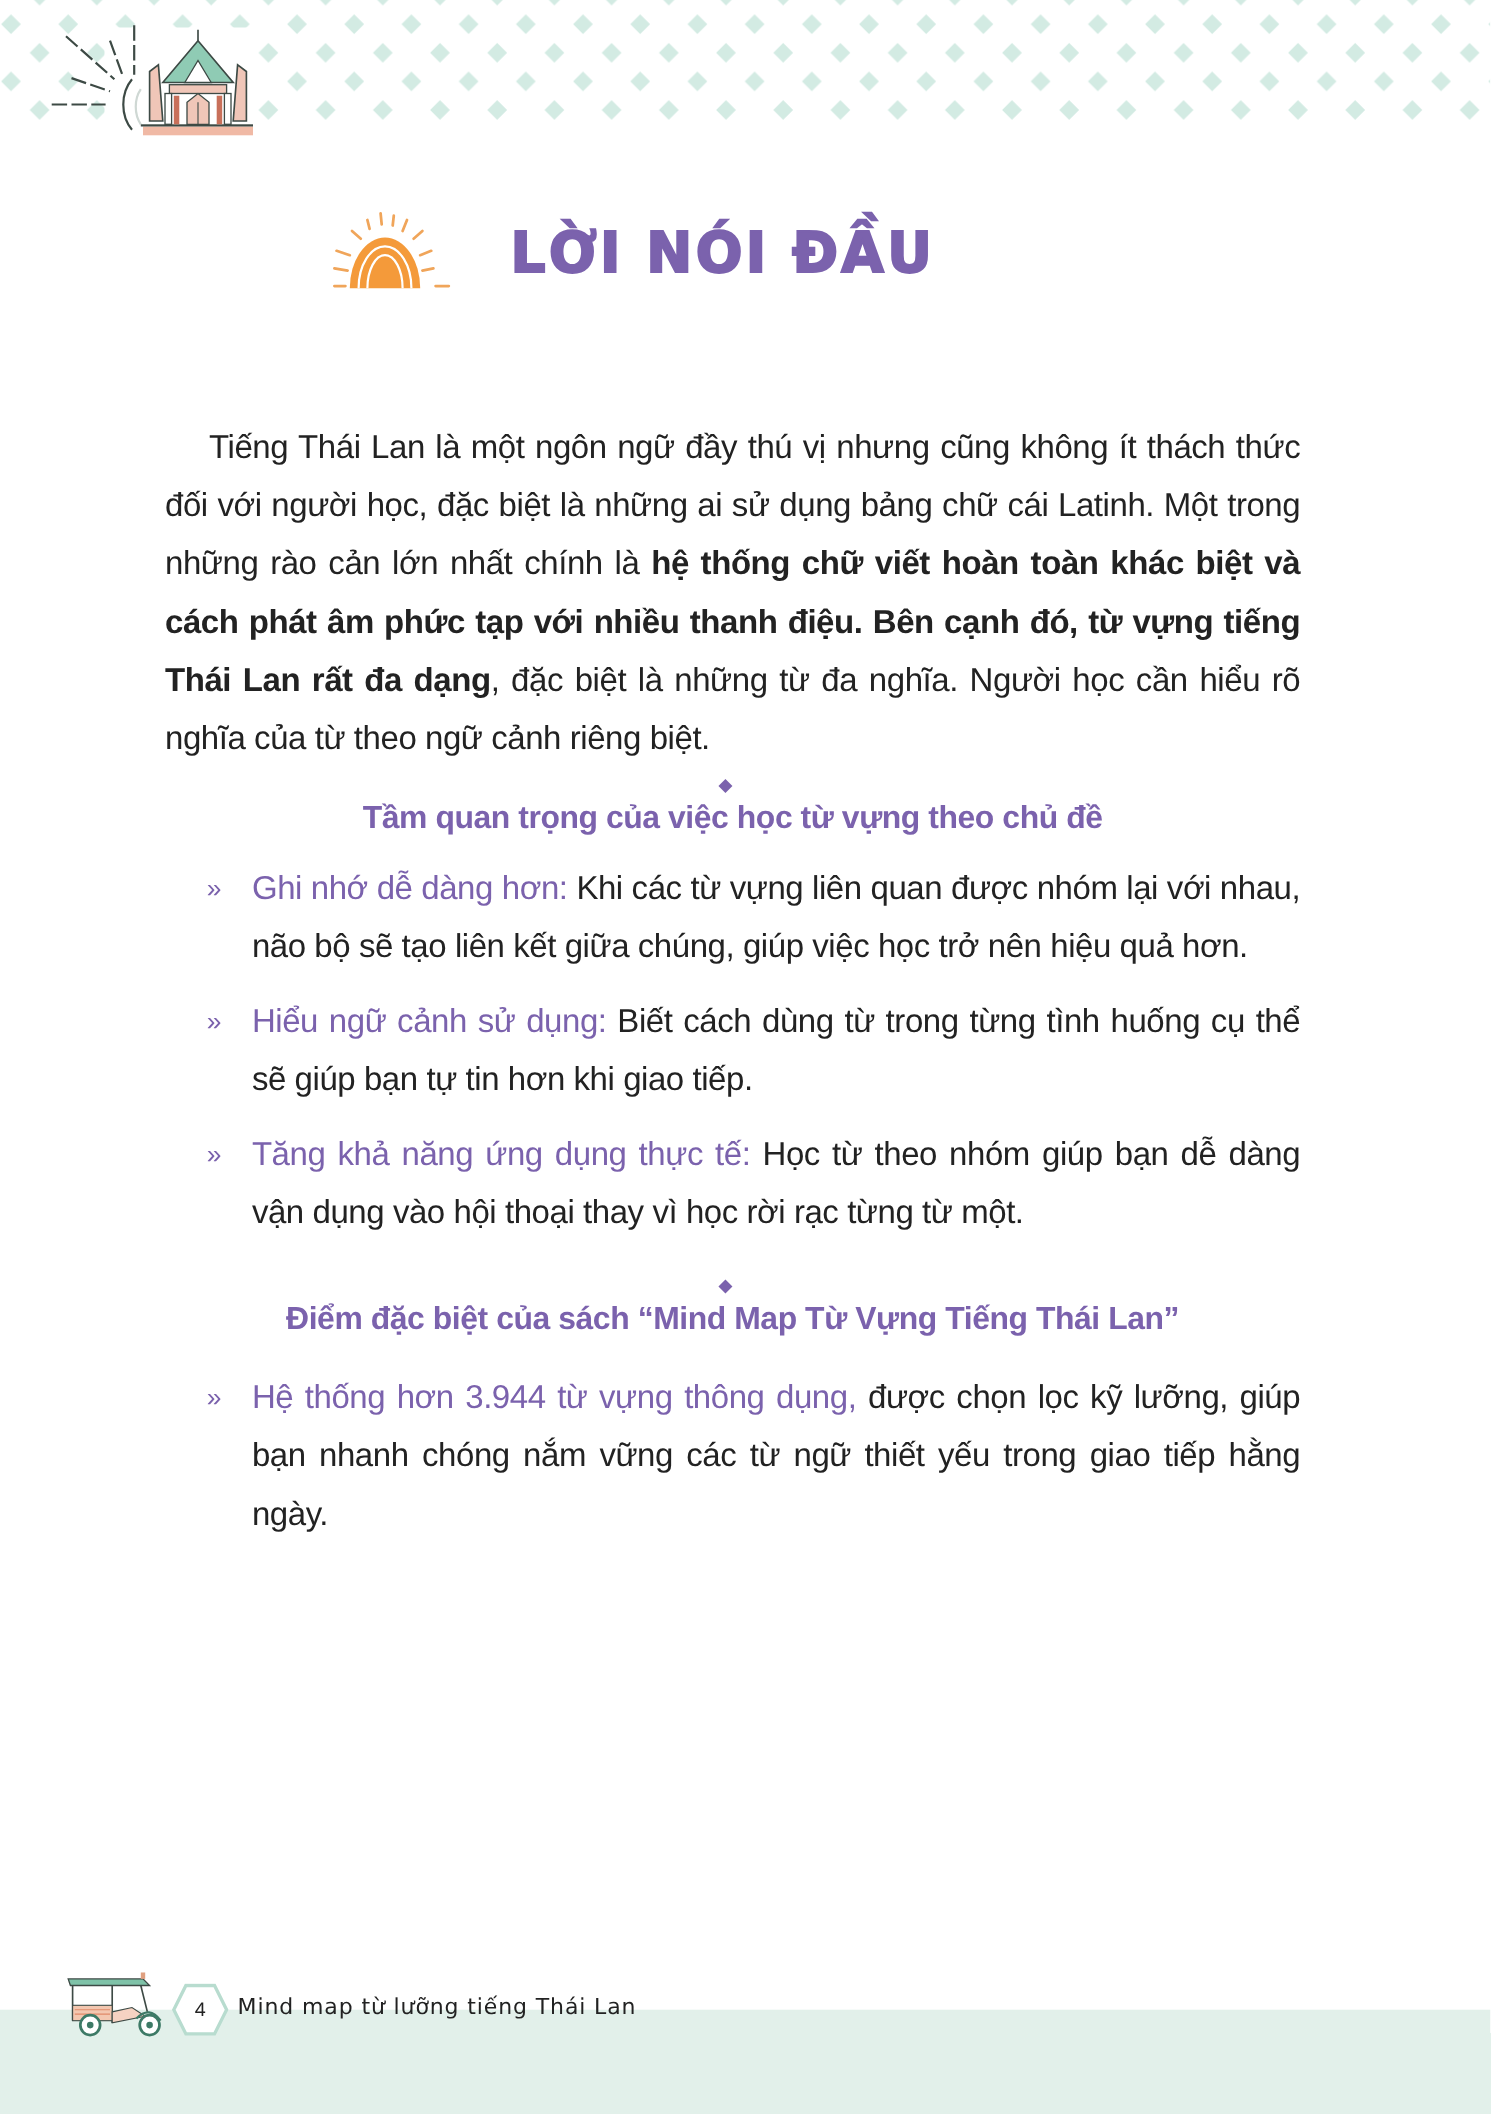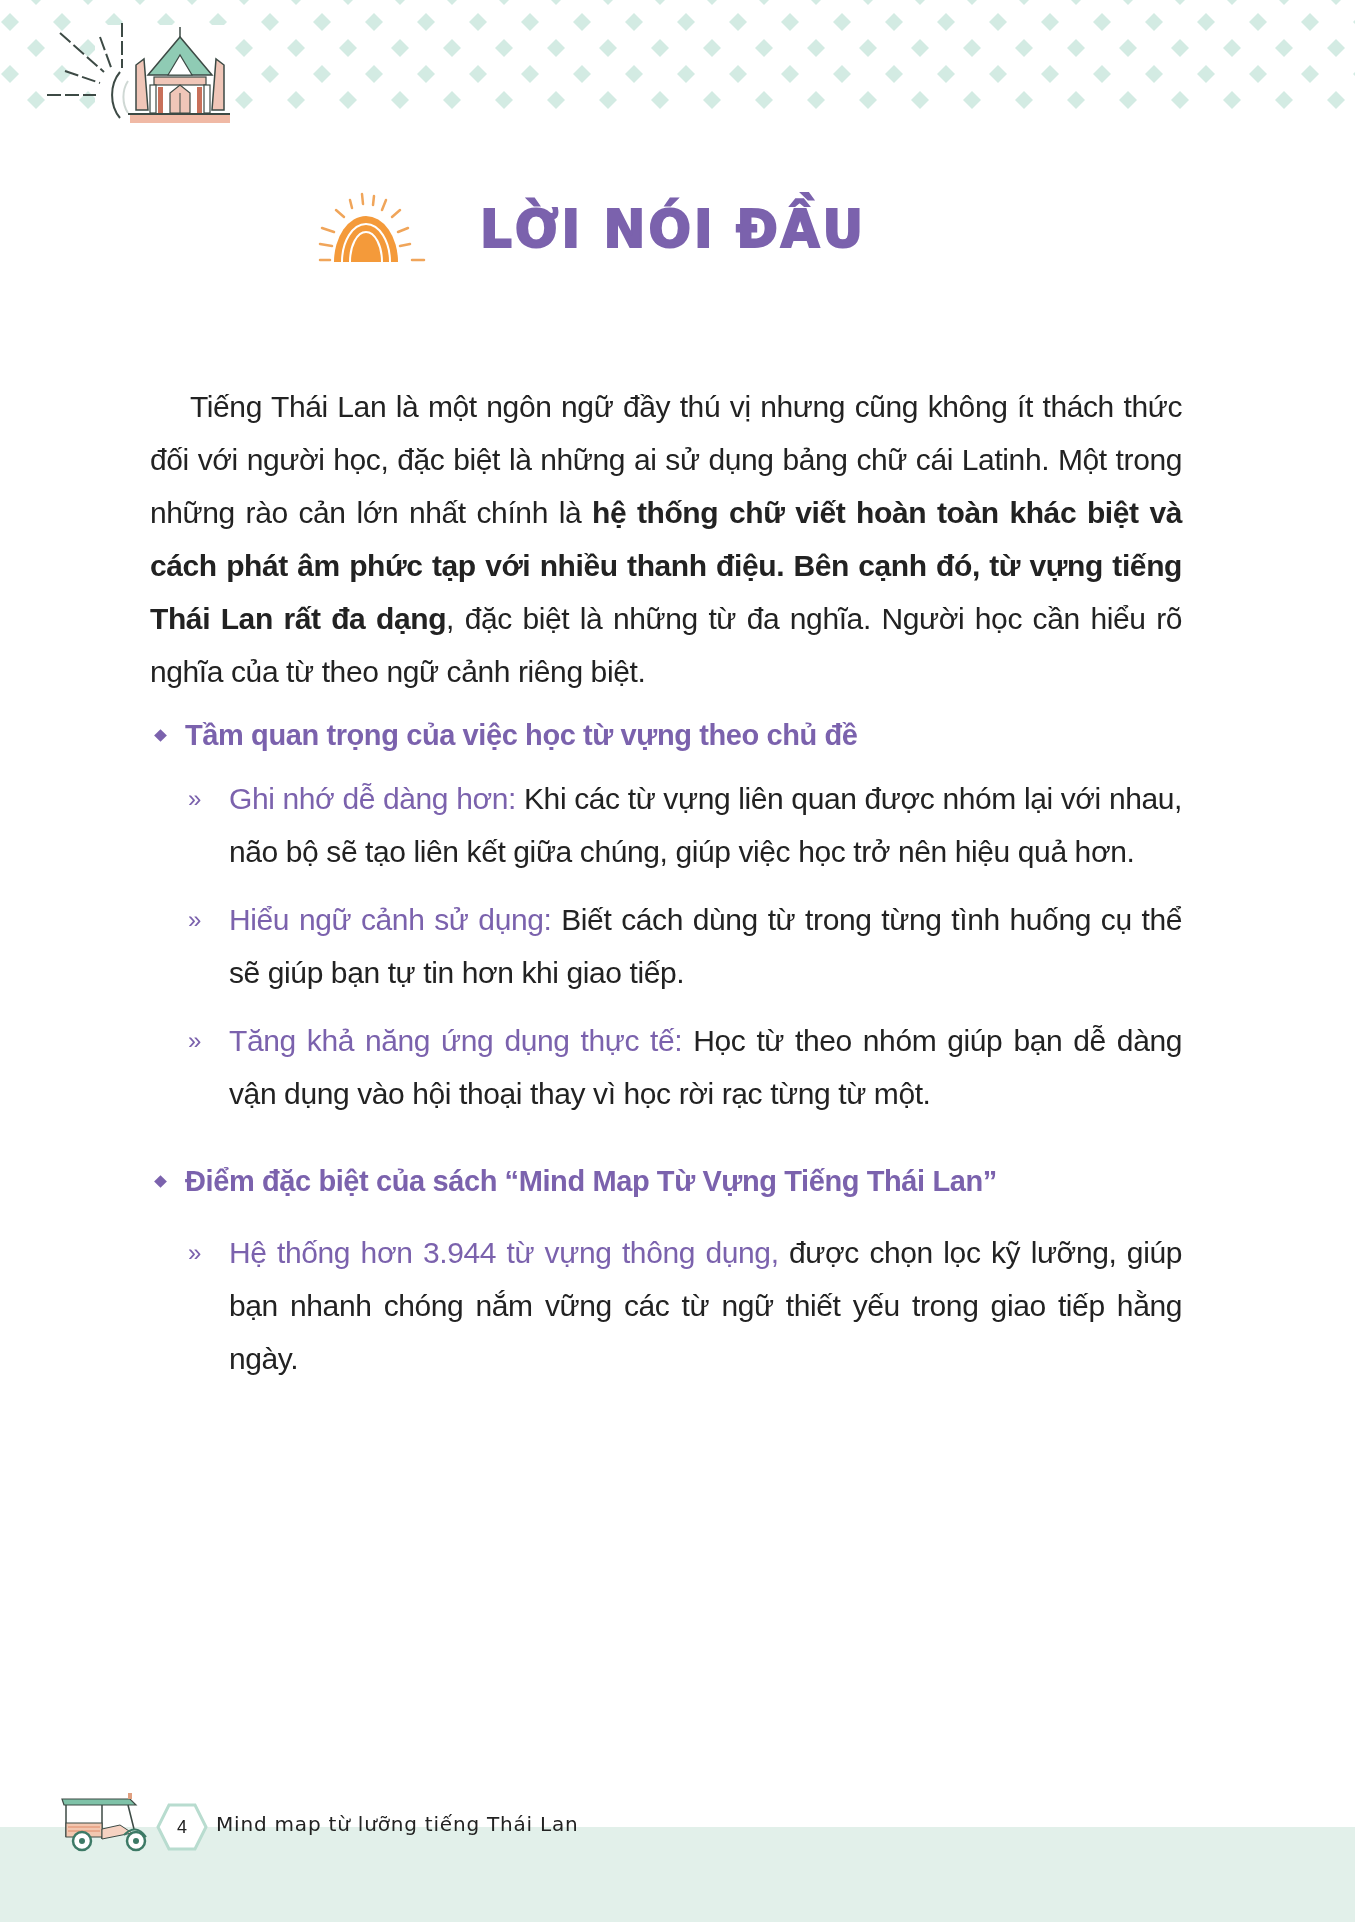--- a/index.html
+++ b/index.html
@@ -8,37 +8,37 @@
     background: #ffffff; font-family: "Liberation Sans", sans-serif; color: #1f1f1f;
   }
   .pattern {
     position: absolute; left: 0; top: 0; width: 1355px; height: 120px;
     background-image:
       linear-gradient(45deg, transparent 0, transparent 0),
       radial-gradient(circle, transparent 0, transparent 0);
   }
   .pattern svg { display: block; }
   .header-art { position: absolute; left: 40px; top: 15px; width: 190px; height: 110px; }
-  .title-wrap { position: absolute; left: 316px; top: 190px; height: 80px; display: flex; align-items: center; }
+  .title-wrap { position: absolute; left: 300px; top: 190px; height: 80px; display: flex; align-items: center; }
   .sun { width: 112px; height: 80px; }
   .title {
     margin-left: 52px; font-family: "DejaVu Sans", sans-serif; font-weight: 900;
     font-size: 50px; letter-spacing: 3px; color: #7b62ad; transform: scaleY(1.02);
     -webkit-text-stroke: 2px #7b62ad;
   }
   .body { position: absolute; left: 150px; width: 1032px; top: 380px; }
   .p {
     font-size: 30px; line-height: 53px; text-align: justify; margin: 0;
     letter-spacing: -0.4px; color: #222;
   }
   .p.indent { text-indent: 40px; }
   .b { font-weight: bold; }
   .h {
     font-size: 29px; font-weight: bold; color: #7b62ad; margin: 12px 0 10px 0;
-    line-height: 50px; display: flex; align-items: center; letter-spacing: -0.4px;
+    line-height: 50px; display: flex; align-items: center; letter-spacing: -0.4px; flex-direction: column;
   }
   .h .dia { width: 9px; height: 9px; background: #7b62ad; transform: rotate(45deg); margin: 0 20px 0 6px; }
   .list { margin: 0; padding: 0; list-style: none; }
   .li { position: relative; padding-left: 79px; font-size: 30px; line-height: 53px; text-align: justify; letter-spacing: -0.4px; color: #222; margin-bottom: 15px; }
   .li .mk { position: absolute; left: 38px; top: 0; color: #7b62ad; font-size: 24px; }
   .li .lead { color: #7b62ad; }
   .footer-band { position: absolute; left: 0; top: 1827px; width: 1355px; height: 95px; background: #e2f0ea; }
   .tuk { position: absolute; left: 58px; top: 1793px; width: 92px; height: 60px; }
   .hex { position: absolute; left: 156px; top: 1803px; width: 52px; height: 48px; }
   .hex-num { position: absolute; left: 156px; top: 1803px; width: 52px; height: 48px; display: flex; align-items: center; justify-content: center; font-size: 18px; color: #222; }

